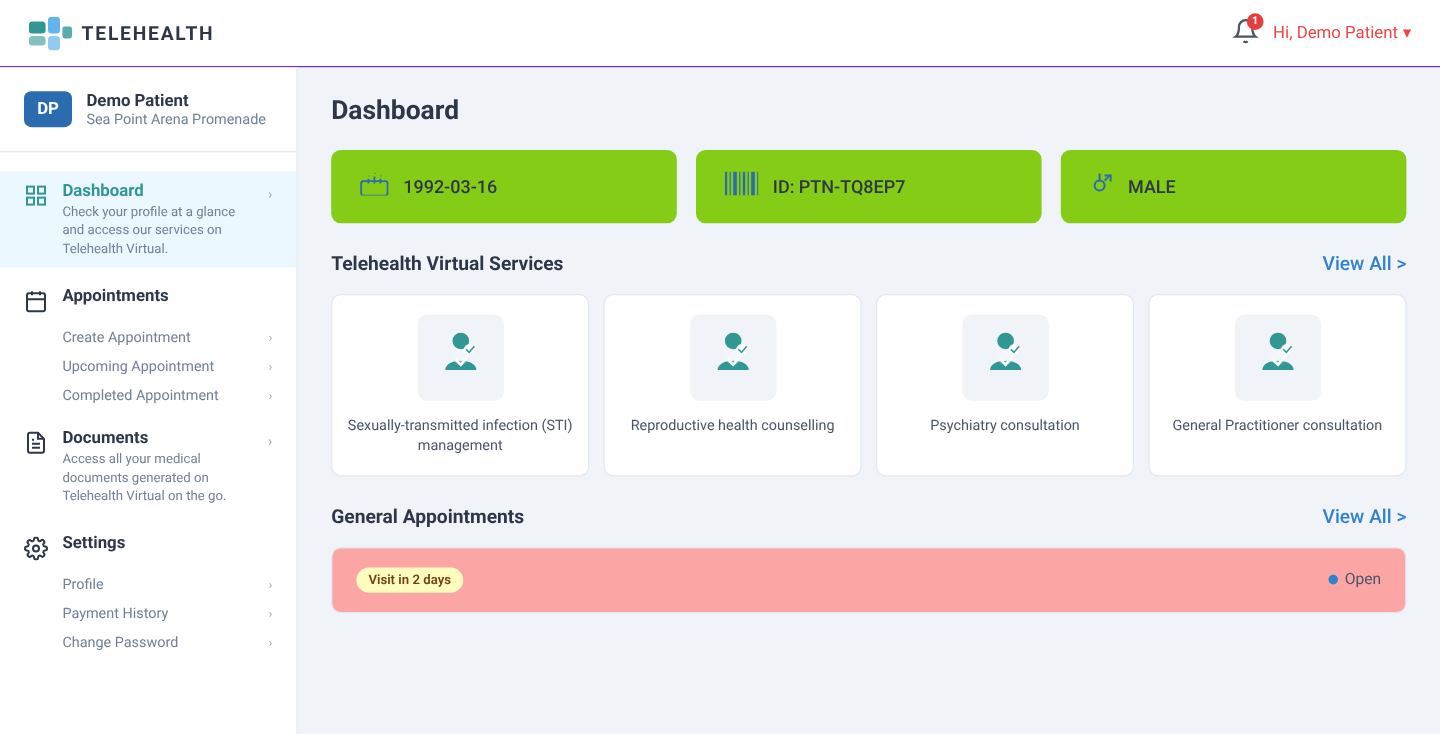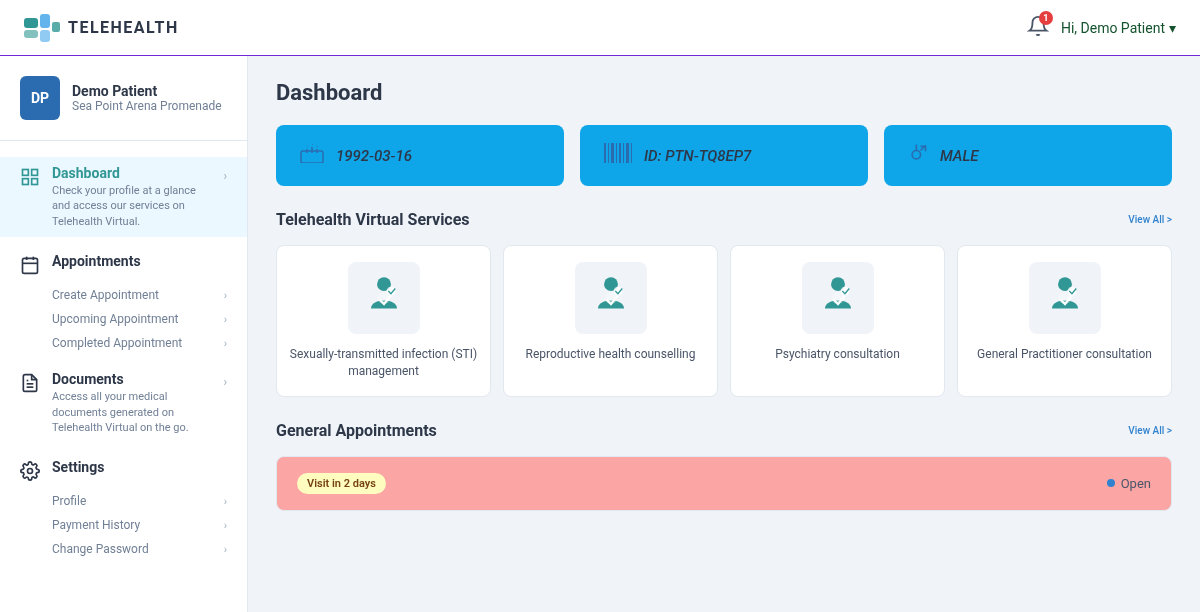--- a/index.html
+++ b/index.html
@@ -50,21 +50,21 @@
       width: 14px;
       height: 14px;
       border-radius: 50%;
       display: flex;
       align-items: center;
       justify-content: center;
       font-weight: 700;
     }
     .user-greeting {
       font-size: 14px;
-      color: #14532d;
+      color: #ef4444;
       cursor: pointer;
       display: flex;
       align-items: center;
       gap: 4px;
     }
 
     
     .layout {
       display: flex;
       flex: 1;
@@ -83,21 +83,21 @@
     .user-profile {
       display: flex;
       align-items: center;
       gap: 12px;
       padding: 0 20px 20px;
       border-bottom: 1px solid #e2e8f0;
       margin-bottom: 16px;
     }
     .avatar {
       width: 40px;
-      height: 44px;
+      height: 30px;
       background: #2b6cb0;
       color: white;
       border-radius: 6px;
       display: flex;
       align-items: center;
       justify-content: center;
       font-weight: 700;
       font-size: 14px;
       flex-shrink: 0;
     }
@@ -184,27 +184,26 @@
     }
 
     
     .stats-row {
       display: flex;
       gap: 16px;
       margin-bottom: 24px;
     }
     .stat-card {
       flex: 1;
-      background: #0ea5e9;
+      background: #84cc16;
       border-radius: 8px;
       padding: 18px 24px;
       display: flex;
       align-items: center;
       gap: 12px;
-      font-style: italic;
     }
     .stat-icon {
       font-size: 20px;
       color: #2b6cb0;
     }
     .stat-value {
       font-size: 15px;
       color: #2d3748;
       font-weight: 500;
     }
@@ -215,21 +214,21 @@
       justify-content: space-between;
       align-items: center;
       margin-bottom: 16px;
     }
     .section-title {
       font-size: 16px;
       font-weight: 700;
       color: #2d3748;
     }
     .view-all {
-      font-size: 10px;
+      font-size: 16px;
       color: #3182ce;
       cursor: pointer;
       font-weight: 500;
       margin-left: 21px;
     }
 
     
     .services-grid {
       display: flex;
       gap: 12px;

